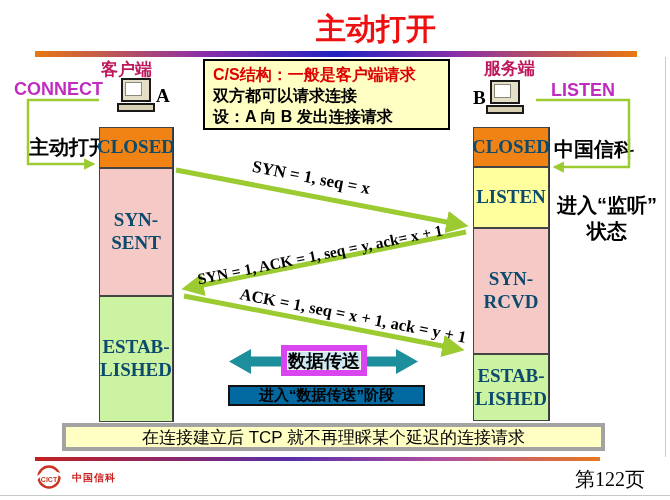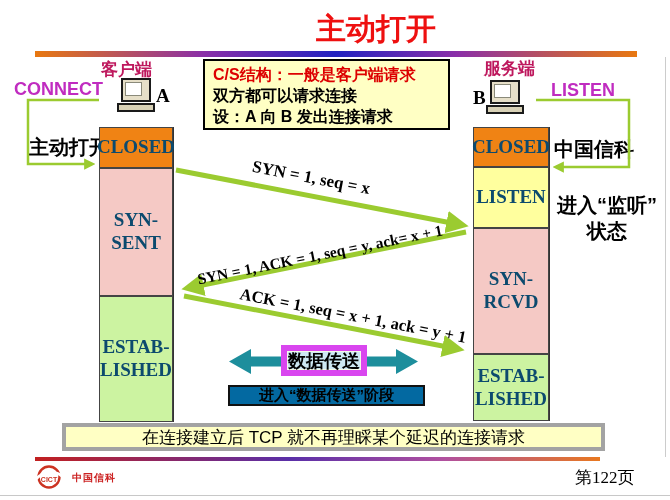--- a/index.html
+++ b/index.html
@@ -61,21 +61,21 @@
                   border:4px solid #a3a3a3; display:flex; align-items:center; justify-content:center;
                   font-size:17px; font-weight:500; color:#000; z-index:4; white-space:nowrap; }
 
   .grad-bar-bottom { position:absolute; left:35px; top:457px; width:565px; height:4px;
                 background:linear-gradient(to right,#c22020 0%,#5a2fa8 45%,#b050a0 72%,#e87820 100%); }
 
   .footer-line { position:absolute; left:0; top:495px; width:670px; height:1px; background:#c8c8c8; }
   .edge-line   { position:absolute; left:665px; top:57px; width:1px; height:400px; background:#cccccc; }
 
   .brand { position:absolute; left:72px; top:471px; font-size:10px; font-weight:bold; color:#cc2222; letter-spacing:1px; }
-  .page-number { position:absolute; left:575px; top:466px; font-family:"Liberation Serif", serif; font-size:17px; color:#000; }
+  .page-number { position:absolute; left:575px; top:466px; font-family:"Liberation Serif", serif; font-size:20px; color:#000; }
 
   svg.overlay { position:absolute; left:0; top:0; z-index:1; }
   .logo-svg { position:absolute; left:30px; top:464px; }
 </style>
 </head>
 <body>
 
 <div class="slide">
 
   <div class="title-red">主动打开</div>

